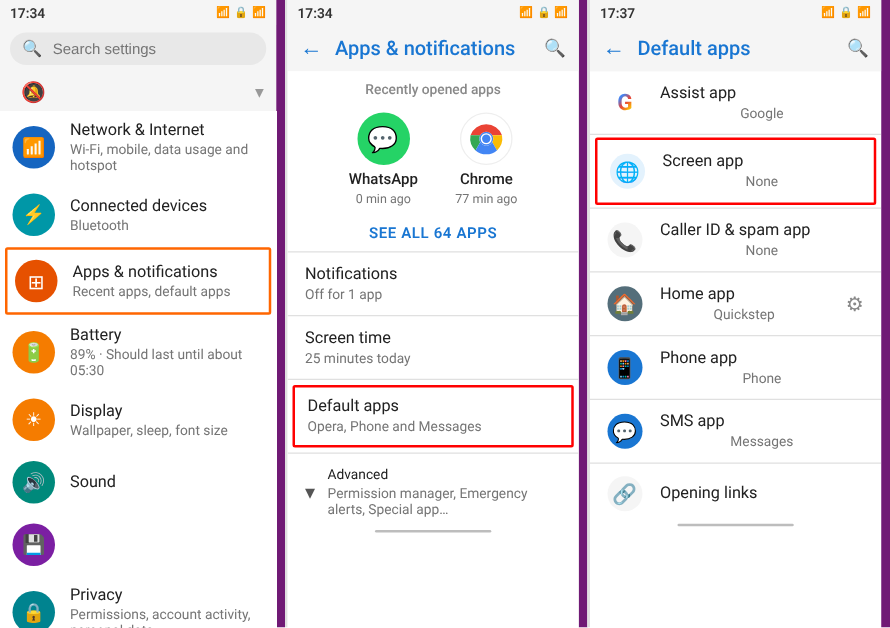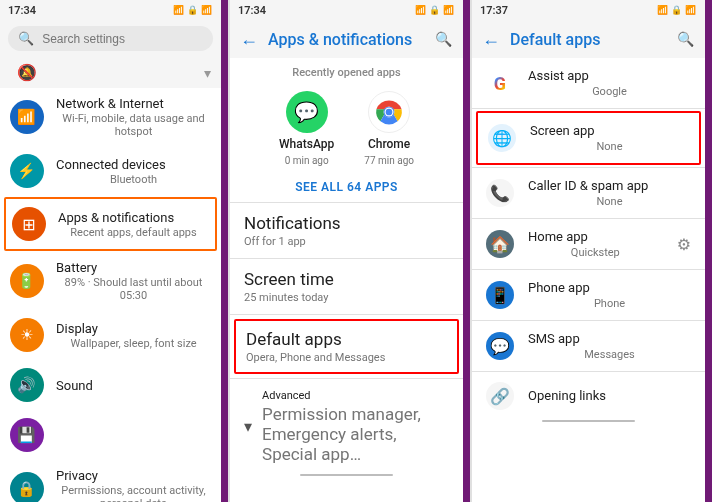--- a/index.html
+++ b/index.html
@@ -126,21 +126,21 @@
     .icon-bluetooth { background: #0097a7; }
     .icon-apps { background: #e65100; }
     .icon-battery { background: #f57c00; }
     .icon-display { background: #f57c00; }
     .icon-sound { background: #00897b; }
     .icon-storage { background: #7b1fa2; }
     .icon-privacy { background: #00838f; }
 
     .setting-text { flex: 1; }
     .setting-title { font-size: 13px; color: #212121; font-weight: 400; }
-    .setting-subtitle { font-size: 11px; color: #757575; margin-top: 1px; text-align: center; }
+    .setting-subtitle { font-size: 11px; color: #757575; margin-top: 1px; }
 
     .mute-row {
       display: flex;
       align-items: center;
       padding: 6px 10px;
       gap: 12px;
     }
     .mute-icon { color: #555; font-size: 16px; width: 34px; text-align: center; }
     .chevron { color: #999; font-size: 14px; }
 
@@ -190,38 +190,38 @@
     .divider {
       height: 1px;
       background: #e0e0e0;
       margin: 0;
     }
 
     .menu-item {
       padding: 10px 14px;
       cursor: pointer;
     }
-    .menu-item .menu-title { font-size: 17px; color: #212121; }
+    .menu-item .menu-title { font-size: 13px; color: #212121; }
     .menu-item .menu-sub { font-size: 11px; color: #757575; margin-top: 2px; }
     .menu-item.highlighted-box {
       border: 2.5px solid #ff0000;
       border-radius: 2px;
       margin: 4px;
       padding: 8px 10px;
     }
 
     .advanced-row {
       display: flex;
       align-items: center;
       padding: 10px 14px;
       cursor: pointer;
     }
     .advanced-row .chevron-down { color: #555; font-size: 16px; margin-right: 10px; }
     .advanced-text .menu-title { font-size: 11px; color: #212121; }
-    .advanced-text .menu-sub { font-size: 17px; color: #757575; margin-top: 2px; }
+    .advanced-text .menu-sub { font-size: 11px; color: #757575; margin-top: 2px; }
 
     
     .default-apps-list { flex: 1; overflow-y: auto; }
     .default-app-item {
       display: flex;
       align-items: center;
       padding: 10px 14px;
       min-height: 48px;
       cursor: pointer;
       gap: 14px;

